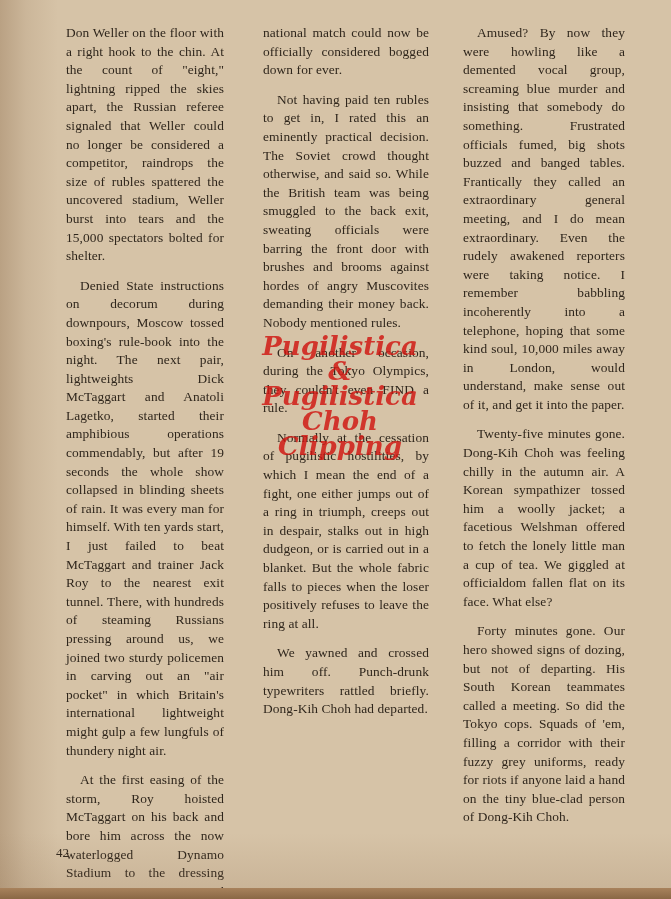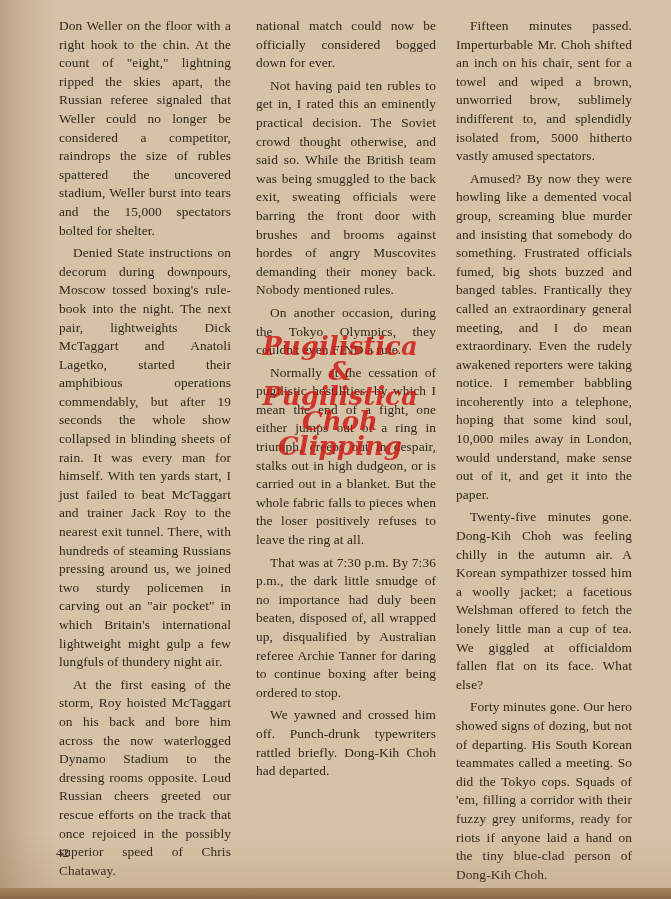--- a/index.html
+++ b/index.html
@@ -34,21 +34,21 @@
   }
   .col{
     width:180px;margin-right:17px;
     color:var(--ink);
     font-size:13.4px;line-height:18.6px;
     text-align:justify;
     letter-spacing:0.1px;
   }
   .col:nth-child(2){width:188px;margin-right:12px;}
   .col:last-child{width:184px;margin-right:0;}
-  .col p{margin:4px;text-indent:14px;}
+  .col p{margin:11px;text-indent:14px;}
   .col p.no-indent{text-indent:0;}
   .watermark{
     position:absolute;left:238px;top:334px;width:204px;
     text-align:center;
     color:var(--watermark);opacity:0.82;
     font-style:italic;font-weight:bold;
     font-family:"DejaVu Serif","Liberation Serif",serif;
     font-size:26px;line-height:25px;
     pointer-events:none;
   }
@@ -68,25 +68,23 @@
         <p class="no-indent">Don Weller on the floor with a right hook to the chin. At the count of "eight," lightning ripped the skies apart, the Russian referee signaled that Weller could no longer be considered a competitor, raindrops the size of rubles spattered the uncovered stadium, Weller burst into tears and the 15,000 spectators bolted for shelter.</p>
         <p>Denied State instructions on decorum during downpours, Moscow tossed boxing's rule-book into the night. The next pair, lightweights Dick McTaggart and Anatoli Lagetko, started their amphibious operations commendably, but after 19 seconds the whole show collapsed in blinding sheets of rain. It was every man for himself. With ten yards start, I just failed to beat McTaggart and trainer Jack Roy to the nearest exit tunnel. There, with hundreds of steaming Russians pressing around us, we joined two sturdy policemen in carving out an "air pocket" in which Britain's international lightweight might gulp a few lungfuls of thundery night air.</p>
         <p>At the first easing of the storm, Roy hoisted McTaggart on his back and bore him across the now waterlogged Dynamo Stadium to the dressing rooms opposite. Loud Russian cheers greeted our rescue efforts on the track that once rejoiced in the possibly superior speed of Chris Chataway.</p>
         <p>Arrived in the dressing rooms, we were greeted by a damp British Ambassador, Sir William Hayter, discovered drying off in a corner with Lady Hayter, whose blue floral dress had plainly been fashioned for something less wet than water sports.</p>
       </div>
     <div class="col">
         <p class="no-indent">national match could now be officially considered bogged down for ever.</p>
         <p>Not having paid ten rubles to get in, I rated this an eminently practical decision. The Soviet crowd thought otherwise, and said so. While the British team was being smuggled to the back exit, sweating officials were barring the front door with brushes and brooms against hordes of angry Muscovites demanding their money back. Nobody mentioned rules.</p>
         <p>On another occasion, during the Tokyo Olympics, they couldn't even FIND a rule.</p>
         <p>Normally at the cessation of pugilistic hostilities, by which I mean the end of a fight, one either jumps out of a ring in triumph, creeps out in despair, stalks out in high dudgeon, or is carried out in a blanket. But the whole fabric falls to pieces when the loser positively refuses to leave the ring at all.</p>
-        <p>That was at 7:30 p.m. By 7:36 p.m., the dark little smudge of no importance had duly been beaten, disposed of, all wrapped up, disqualified by Australian referee Archie Tanner for daring to continue boxing after being ordered to stop.</p>
         <p>We yawned and crossed him off. Punch-drunk typewriters rattled briefly. Dong-Kih Choh had departed.</p>
       </div>
     <div class="col">
-        <p>Fifteen minutes passed. Imperturbable Mr. Choh shifted an inch on his chair, sent for a towel and wiped a brown, unworried brow, sublimely indifferent to, and splendidly isolated from, 5000 hitherto vastly amused spectators.</p>
         <p>Amused? By now they were howling like a demented vocal group, screaming blue murder and insisting that somebody do something. Frustrated officials fumed, big shots buzzed and banged tables. Frantically they called an extraordinary general meeting, and I do mean extraordinary. Even the rudely awakened reporters were taking notice. I remember babbling incoherently into a telephone, hoping that some kind soul, 10,000 miles away in London, would understand, make sense out of it, and get it into the paper.</p>
         <p>Twenty-five minutes gone. Dong-Kih Choh was feeling chilly in the autumn air. A Korean sympathizer tossed him a woolly jacket; a facetious Welshman offered to fetch the lonely little man a cup of tea. We giggled at officialdom fallen flat on its face. What else?</p>
         <p>Forty minutes gone. Our hero showed signs of dozing, but not of departing. His South Korean teammates called a meeting. So did the Tokyo cops. Squads of 'em, filling a corridor with their fuzzy grey uniforms, ready for riots if anyone laid a hand on the tiny blue-clad person of Dong-Kih Choh.</p>
       </div>
   </div>
 
   <div class="watermark">
       <div>Pugilistica</div>
       <div>&amp;</div>
       <div>Pugilistica</div>

